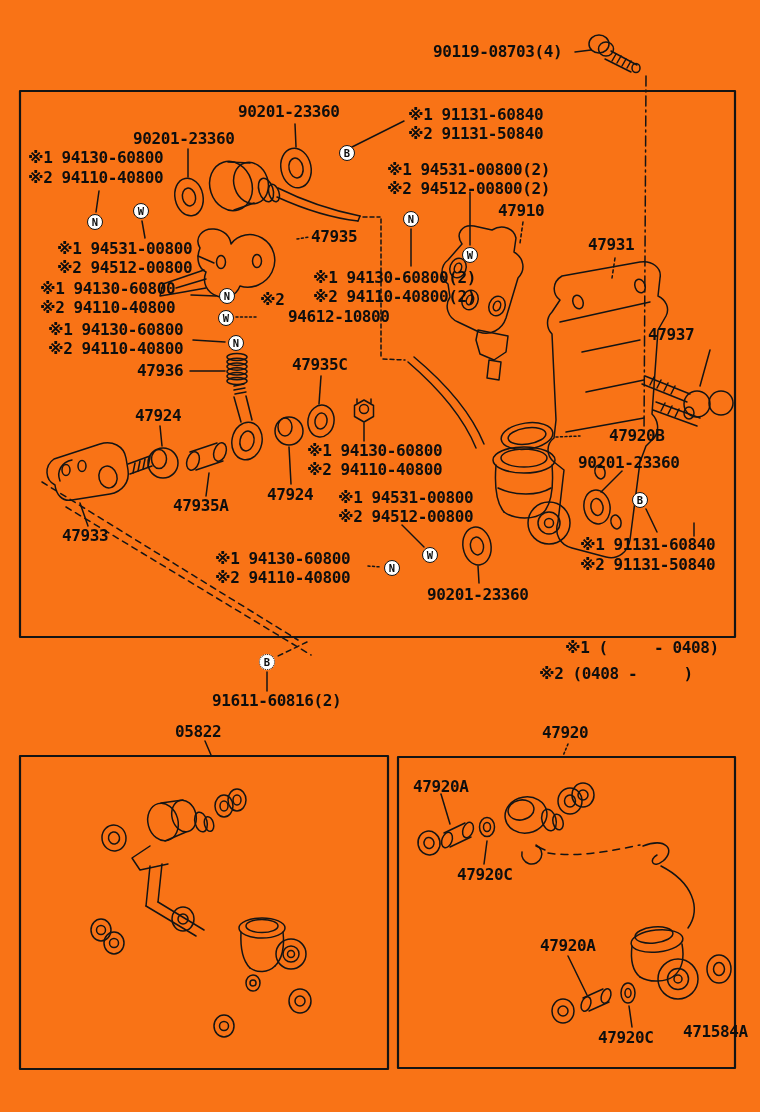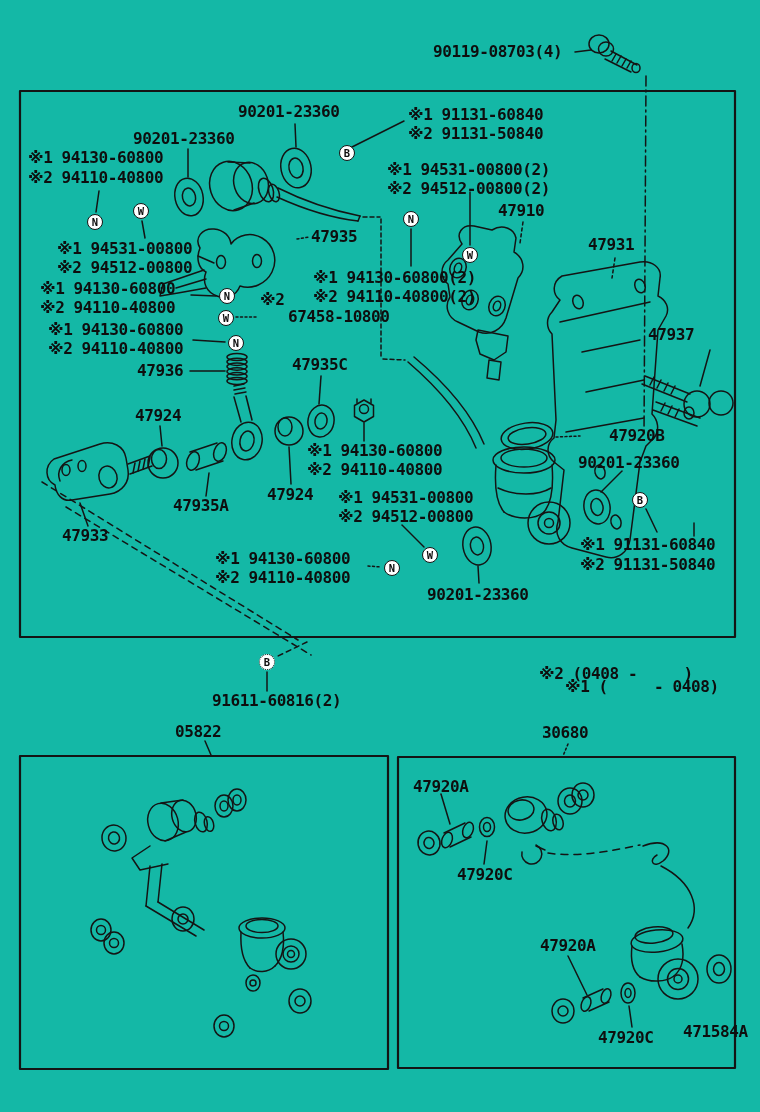--- a/index.html
+++ b/index.html
@@ -1,17 +1,17 @@
 <!DOCTYPE html>
 <html><head>
 <meta charset="utf-8">
 <style>
   html,body { margin:0; padding:0; background:#fff; }
   .stage {
-    position:relative; width:760px; height:1112px; background:#14b8a6;
+    position:relative; width:760px; height:1112px; background:#f97316;
     font-family:"DejaVu Sans Mono","DejaVu Sans",monospace; color:#0e0e0e; overflow:hidden;
   }
   .art { position:absolute; left:0; top:0; z-index:1; }
   .lbl {
     position:absolute; z-index:2; font-weight:bold; font-size:16px;
     line-height:1.05; white-space:pre; letter-spacing:-0.4px;
   }
   .badge {
     position:absolute; z-index:3; transform:translate(-50%,-50%);
     width:14px; height:14px; border:1.8px solid #141414; border-radius:50%;
@@ -330,45 +330,45 @@
   <div class="lbl" style="left:387px;top:162px">※1 94531-00800(2)</div>
   <div class="lbl" style="left:387px;top:181px">※2 94512-00800(2)</div>
   <div class="lbl" style="left:498px;top:203px">47910</div>
   <div class="lbl" style="left:588px;top:237px">47931</div>
   <div class="lbl" style="left:648px;top:327px">47937</div>
   <div class="lbl" style="left:313px;top:270px">※1 94130-60800(2)</div>
   <div class="lbl" style="left:313px;top:289px">※2 94110-40800(2)</div>
   <div class="lbl" style="left:40px;top:281px">※1 94130-60800</div>
   <div class="lbl" style="left:40px;top:300px">※2 94110-40800</div>
   <div class="lbl" style="left:260px;top:292px">※2</div>
-  <div class="lbl" style="left:288px;top:309px">67458-10800</div>
+  <div class="lbl" style="left:288px;top:309px">94612-10800</div>
   <div class="lbl" style="left:48px;top:322px">※1 94130-60800</div>
   <div class="lbl" style="left:48px;top:341px">※2 94110-40800</div>
   <div class="lbl" style="left:137px;top:363px">47936</div>
   <div class="lbl" style="left:292px;top:357px">47935C</div>
   <div class="lbl" style="left:135px;top:408px">47924</div>
   <div class="lbl" style="left:62px;top:528px">47933</div>
   <div class="lbl" style="left:173px;top:498px">47935A</div>
   <div class="lbl" style="left:267px;top:487px">47924</div>
   <div class="lbl" style="left:307px;top:443px">※1 94130-60800</div>
   <div class="lbl" style="left:307px;top:462px">※2 94110-40800</div>
   <div class="lbl" style="left:338px;top:490px">※1 94531-00800</div>
   <div class="lbl" style="left:338px;top:509px">※2 94512-00800</div>
   <div class="lbl" style="left:609px;top:428px">47920B</div>
   <div class="lbl" style="left:578px;top:455px">90201-23360</div>
   <div class="lbl" style="left:580px;top:537px">※1 91131-60840</div>
   <div class="lbl" style="left:580px;top:557px">※2 91131-50840</div>
   <div class="lbl" style="left:427px;top:587px">90201-23360</div>
   <div class="lbl" style="left:215px;top:551px">※1 94130-60800</div>
   <div class="lbl" style="left:215px;top:570px">※2 94110-40800</div>
-  <div class="lbl" style="left:565px;top:679px">※1 (     - 0408)</div>
+  <div class="lbl" style="left:565px;top:640px">※1 (     - 0408)</div>
   <div class="lbl" style="left:539px;top:666px">※2 (0408 -     )</div>
   <div class="lbl" style="left:212px;top:693px">91611-60816(2)</div>
   <div class="lbl" style="left:175px;top:724px">05822</div>
-  <div class="lbl" style="left:542px;top:725px">30680</div>
+  <div class="lbl" style="left:542px;top:725px">47920</div>
   <div class="lbl" style="left:413px;top:779px">47920A</div>
   <div class="lbl" style="left:457px;top:867px">47920C</div>
   <div class="lbl" style="left:540px;top:938px">47920A</div>
   <div class="lbl" style="left:598px;top:1030px">47920C</div>
   <div class="lbl" style="left:683px;top:1024px">471584A</div>
 
   <div class="badge" style="left:347px;top:153px">B</div>
   <div class="badge" style="left:95px;top:222px">N</div>
   <div class="badge" style="left:141px;top:211px">W</div>
   <div class="badge" style="left:411px;top:219px">N</div>

